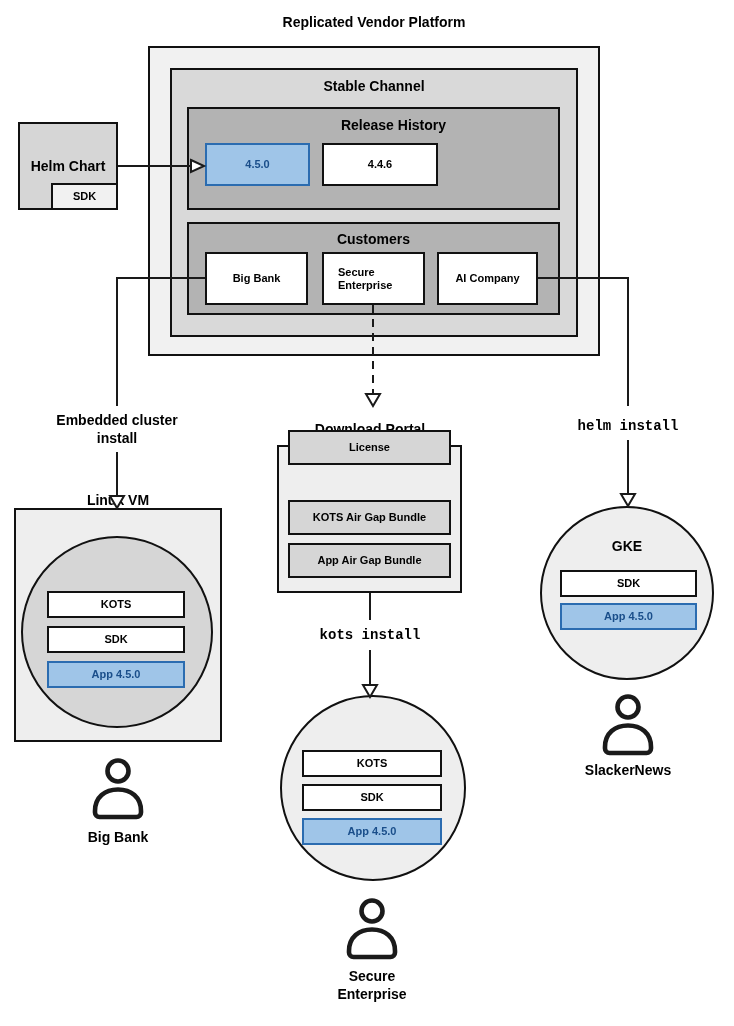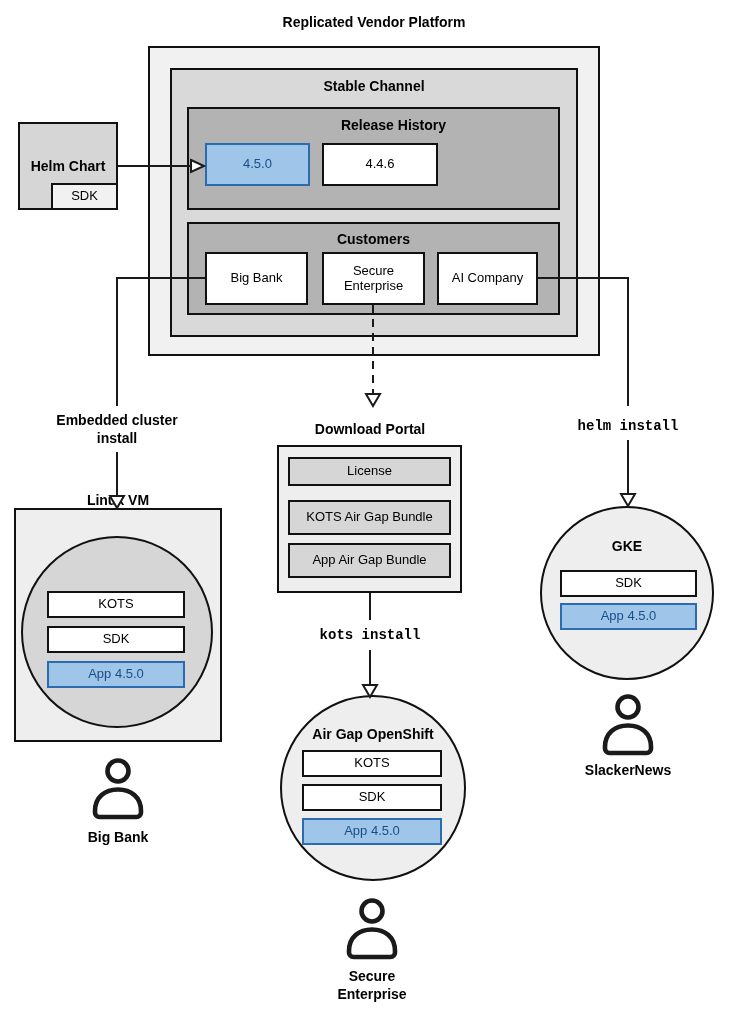--- a/index.html
+++ b/index.html
@@ -34,21 +34,21 @@
     text-align: center;
     line-height: 1.25;
     white-space: nowrap;
   }
   .lbl.wrap { white-space: normal; }
   .cellbox {
     position: absolute;
     border: 2px solid var(--box-border);
     background: #ffffff;
     display: flex; align-items: center; justify-content: center;
-    font-weight: normal; font-size: 13px; text-align: center; line-height: 1.15;
+    font-weight: bold; font-size: 11px; text-align: left; line-height: 1.15;
   }
   .cellbox.blue {
     background: var(--highlight-fill);
     border-color: var(--highlight-border);
     color: var(--highlight-text);
   }
   .cellbox.gray { background: var(--circle-gray); }
   .circle { border-radius: 50%; }
   .mono {
     font-family: "Liberation Mono", monospace;
@@ -91,33 +91,32 @@
   <div class="box" style="left:18px; top:122px; width:100px; height:88px; background:var(--circle-gray);"></div>
   <div class="lbl" style="left:18px; top:158px; width:100px;">Helm Chart</div>
   <div class="cellbox" style="left:51px; top:183px; width:67px; height:27px; background:var(--gray-light);">SDK</div>
 
   <div class="lbl wrap" style="left:47px; top:412px; width:140px;">Embedded cluster install</div>
   <div class="lbl" style="left:290px; top:421px; width:160px;">Download Portal</div>
   <div class="lbl mono" style="left:300px; top:627px; width:140px;">kots install</div>
   <div class="lbl mono" style="left:558px; top:418px; width:140px;">helm install</div>
 
   <div class="box" style="left:277px; top:445px; width:185px; height:148px; background:var(--panel);"></div>
-  <div class="cellbox gray" style="left:288px; top:457px; width:163px; height:29px;">License</div>
+  <div class="cellbox gray" style="left:288px; top:430px; width:163px; height:35px;">License</div>
   <div class="cellbox gray" style="left:288px; top:543px; width:163px; height:35px;">App Air Gap Bundle</div>
   <div class="cellbox gray" style="left:288px; top:500px; width:163px; height:35px;">KOTS Air Gap Bundle</div>
 
   <div class="box" style="left:14px; top:508px; width:208px; height:234px; background:var(--panel);"></div>
   <div class="lbl" style="left:14px; top:492px; width:208px;">Linux VM</div>
   <div class="box circle" style="left:21px; top:536px; width:192px; height:192px; background:var(--circle-gray);"></div>
   <div class="cellbox" style="left:47px; top:591px; width:138px; height:27px;">KOTS</div>
   <div class="cellbox" style="left:47px; top:626px; width:138px; height:27px;">SDK</div>
   <div class="cellbox blue" style="left:47px; top:661px; width:138px; height:27px;">App 4.5.0</div>
 
   <div class="box circle" style="left:280px; top:695px; width:186px; height:186px; background:var(--panel);"></div>
-  <div class="lbl" style="left:280px; top:726px; width:186px;">Air Gap OpenShift</div>
   <div class="cellbox" style="left:302px; top:750px; width:140px; height:27px;">KOTS</div>
   <div class="cellbox" style="left:302px; top:784px; width:140px; height:27px;">SDK</div>
   <div class="cellbox blue" style="left:302px; top:818px; width:140px; height:27px;">App 4.5.0</div>
 
   <div class="box circle" style="left:540px; top:506px; width:174px; height:174px; background:var(--panel);"></div>
   <div class="lbl" style="left:540px; top:538px; width:174px;">GKE</div>
   <div class="cellbox" style="left:560px; top:570px; width:137px; height:27px;">SDK</div>
   <div class="cellbox blue" style="left:560px; top:603px; width:137px; height:27px;">App 4.5.0</div>
 
   <svg class="user-icon" style="left:92px; top:758px;" width="52" height="62" viewBox="0 0 52 62">

